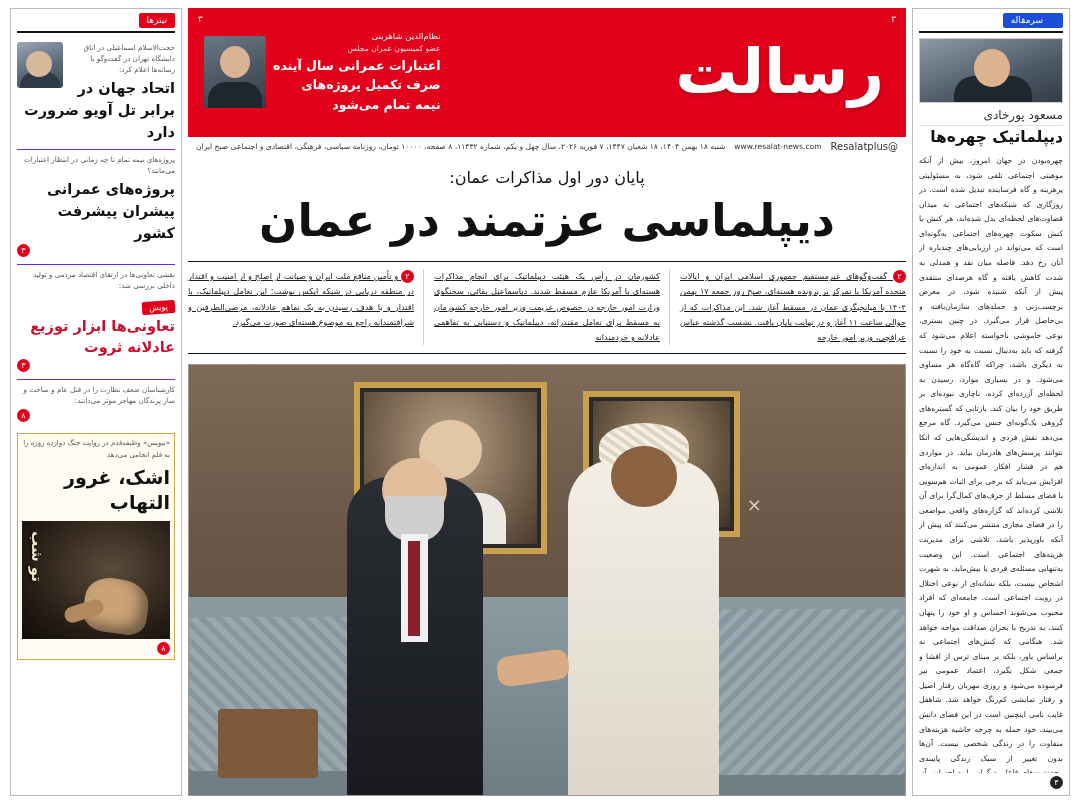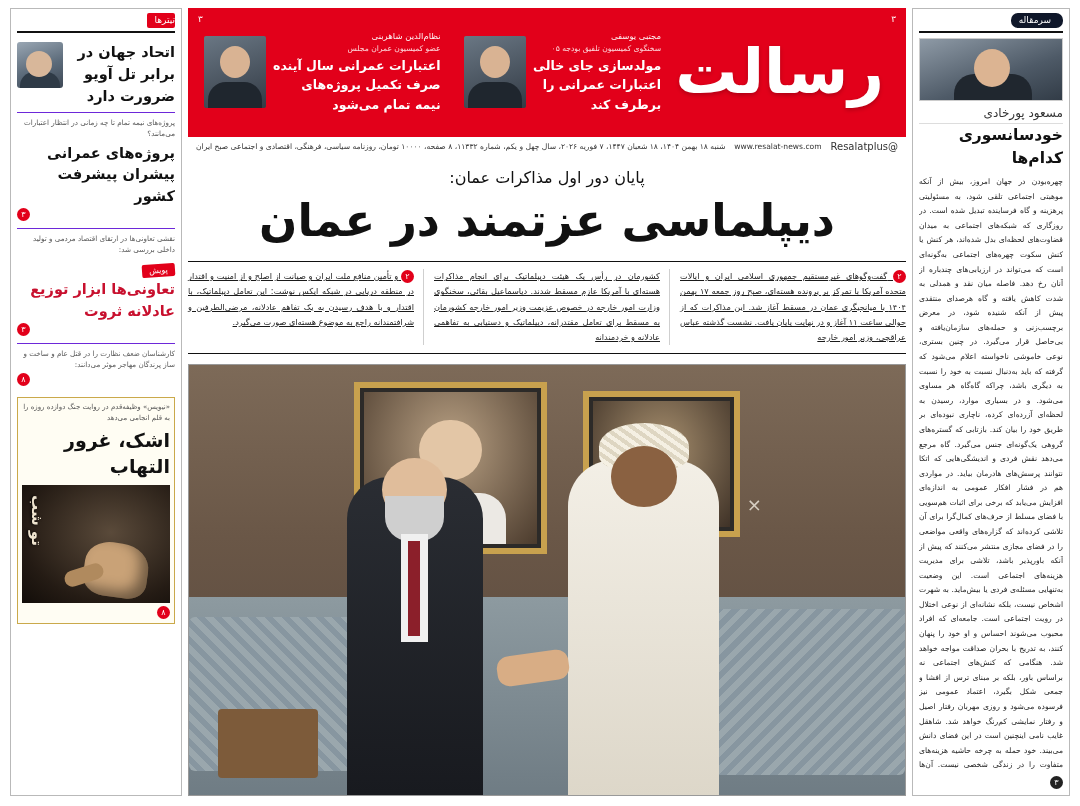--- a/index.html
+++ b/index.html
@@ -43,21 +43,21 @@
     display: flex; flex-direction: column;
     flex: 0 0 172px;
   }
   .titr-head {
     border-bottom: 2px solid #111;
     padding-bottom: 3px; margin-bottom: 5px;
     display:flex; justify-content:flex-start;
   }
   .titr-head .lbl {
     background:#e2001a; color:#fff; font-size:9px;
-    padding:2px 0 3px 8px; border-radius:2px;
+    padding:2px 8px 3px 8px; border-radius:2px;
     letter-spacing:.5px;
   }
   .sb-item { padding: 4px 0 5px 0; }
   .sb-item + .sb-item { border-top: 1px solid #6d28d9; }
   .sb-kicker {
     font-size: 7.2px; color: #5a5a5a; line-height: 1.55;
     text-align: right; margin-bottom: 3px;
   }
   .sb-title {
     font-size: 14.5px; font-weight: bold; color:#111;
@@ -296,22 +296,22 @@
     border: 1px solid #b9b9b9;
     background:#fff;
     padding: 4px 6px 6px 6px;
     display:flex; flex-direction:column;
   }
   .ed-head {
     border-bottom: 2px solid #111; padding-bottom:3px; margin-bottom:5px;
     display:flex; justify-content:flex-start;
   }
   .ed-head .lbl {
-    background:#0f172a; color:#fff; font-size:9px; padding:2px 12px 3px 8px;
-    border-radius:7px;
+    background:#1d4ed8; color:#fff; font-size:9px; padding:2px 20px 3px 8px;
+    border-radius:2px;
   }
   .ed-photo {
     width: 100%; height: 70px; border:1px solid #ccc; margin-bottom:5px;
     background: linear-gradient(160deg,#8e9aa6,#4e5a67 60%,#323c47);
     position:relative; overflow:hidden;
   }
   .ed-photo::after{
     content:""; position:absolute; left:54px; top:10px; width:36px; height:38px;
     border-radius:50%; background:#dcb492;
   }
@@ -339,20 +339,21 @@
 <div id="page">
   <div class="paper">
 
     <aside class="right-col">
       <div class="titr-head">
         <span class="lbl">تیترها</span>
       </div>
 
       <div class="sb-item">
         <div class="sb-photo"></div>
+        <div class="sb-kicker fa">حجت‌الاسلام اسماعیلی در اتاق دانشگاه تهران در گفت‌وگو با رسانه‌ها اعلام کرد:</div>
         <div class="sb-title fa">اتحاد جهان در برابر تل آویو ضرورت دارد</div>
       </div>
 
       <div class="sb-item">
         <div class="sb-kicker fa">پروژه‌های نیمه تمام تا چه زمانی در انتظار اعتبارات می‌مانند؟</div>
         <div class="sb-title fa">پروژه‌های عمرانی پیشران پیشرفت کشور</div>
         <div class="sb-badge-row">
           <span class="num-badge">۳</span>
         </div>
       </div>
@@ -392,30 +393,20 @@
     <main class="main-col">
 
       <div class="masthead">
         <span class="mh-corner r">۳</span>
         <span class="mh-corner l">۳</span>
 
         <div class="mh-logo">
           <span class="word">رسالت</span>
         </div>
 
-        <div class="mh-block">
-          <div class="txt fa">
-            <div class="name">مجتبی یوسفی</div>
-            <div class="role">سخنگوی کمیسیون تلفیق بودجه ۰۵</div>
-            <div class="head" style="white-space:pre-line;">مولدسازی جای خالی
-اعتبارات عمرانی را
-برطرف کند</div>
-          </div>
-          <div class="mh-photo"></div>
-        </div>
 
         <div class="mh-block" style="margin-right:auto;">
           <div class="txt fa">
             <div class="name">نظام‌الدین شاهربنی</div>
             <div class="role">عضو کمیسیون عمران مجلس</div>
             <div class="head" style="white-space:pre-line;">اعتبارات عمرانی سال آینده
 صرف تکمیل پروژه‌های
 نیمه تمام می‌شود</div>
           </div>
           <div class="mh-photo"></div>
@@ -469,21 +460,21 @@
         <div class="pm-x">×</div>
       </div>
     </main>
 
     <aside class="left-col">
       <div class="ed-head">
         <span class="lbl">سرمقاله</span>
       </div>
       <div class="ed-photo"></div>
       <div class="ed-author fa">مسعود پورخادی</div>
-      <div class="ed-title fa">خودسانسوری کدام‌ها</div>
+      <div class="ed-title fa">دیپلماتیک چهره‌ها</div>
       <div class="ed-body fa">چهره‌بودن در جهان امروز، بیش از آنکه موهبتی اجتماعی تلقی شود، به مسئولیتی پرهزینه و گاه فرساینده تبدیل شده است. در روزگاری که شبکه‌های اجتماعی به میدان قضاوت‌های لحظه‌ای بدل شده‌اند، هر کنش یا کنش سکوت چهره‌های اجتماعی به‌گونه‌ای است که می‌تواند در ارزیابی‌های چندباره از آنان رخ دهد. فاصله میان نقد و همدلی به شدت کاهش یافته و گاه هرصدای منتقدی پیش از آنکه شنیده شود، در معرض برچسب‌زنی و حمله‌های سازمان‌یافته و بی‌حاصل قرار می‌گیرد. در چنین بستری، نوعی خاموشی ناخواسته اعلام می‌شود که گرفته که باید به‌دنبال نسبت به خود را نسبت به دیگری باشد، چراکه گاه‌گاه هر مساوی می‌شود. و در بسیاری موارد، رسیدن به لحظه‌ای آزرده‌ای کرده، ناچاری نبوده‌ای بر طریق خود را بیان کند. بازتابی که گستره‌های گروهی یک‌گونه‌ای جنس می‌گیرد. گاه مرجع می‌دهد نقش فردی و اندیشگی‌هایی که اتکا نتوانند پرسش‌های هادرمان بیاید. در مواردی هم در فشار افکار عمومی به اندازه‌ای افزایش می‌یابد که برخی برای اثبات هم‌سویی با فضای مسلط از حرف‌های کمال‌گرا برای آن تلاشی کرده‌اند که گزاره‌های واقعی مواضعی را در فضای مجازی منتشر می‌کنند که پیش از آنکه باورپذیر باشد، تلاشی برای مدیریت هزینه‌های اجتماعی است. این وضعیت به‌تنهایی مسئله‌ی فردی یا بیش‌ماید. به شهرت اشخاص نیست، بلکه نشانه‌ای از نوعی اختلال در رویت اجتماعی است. جامعه‌ای که افراد محبوب می‌شوند احساس و او خود را پنهان کنند، به تدریج با بحران صداقت مواجه خواهد شد. هنگامی که کنش‌های اجتماعی نه براساس باور، بلکه بر مبنای ترس از افشا و جمعی شکل بگیرد، اعتماد عمومی نیز فرسوده می‌شود و روزی مهربان رفتار اصیل و رفتار نمایشی کم‌رنگ خواهد شد. شاهقل غایب نامی اینچنین است در این فضای دانش می‌بیند. خود حمله به چرخه حاشیه هزینه‌های متفاوت را در زندگی شخصی نیست. آن‌ها بدون تغییر از سبک زندگی پایبندی محدودیت‌های فاعلی دیگران را به احساس آن مواضعی دعوت می‌کنند که ممکن است بیامدهای حرفه‌ای و معیشتی سنگینی برای آنان داشته باشد.</div>
       <div class="ed-foot">
         <span class="num-badge dark">۳</span>
       </div>
     </aside>
 
   </div>
 </div>
 
 </body></html>

